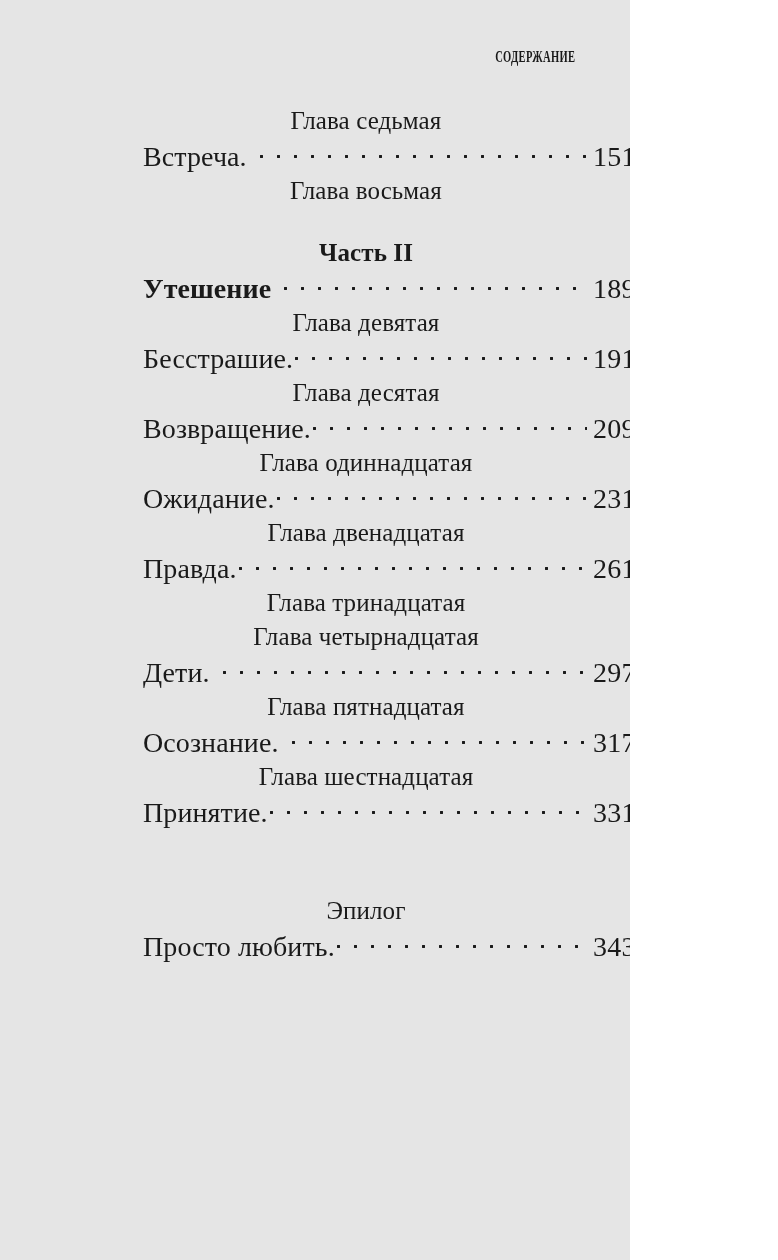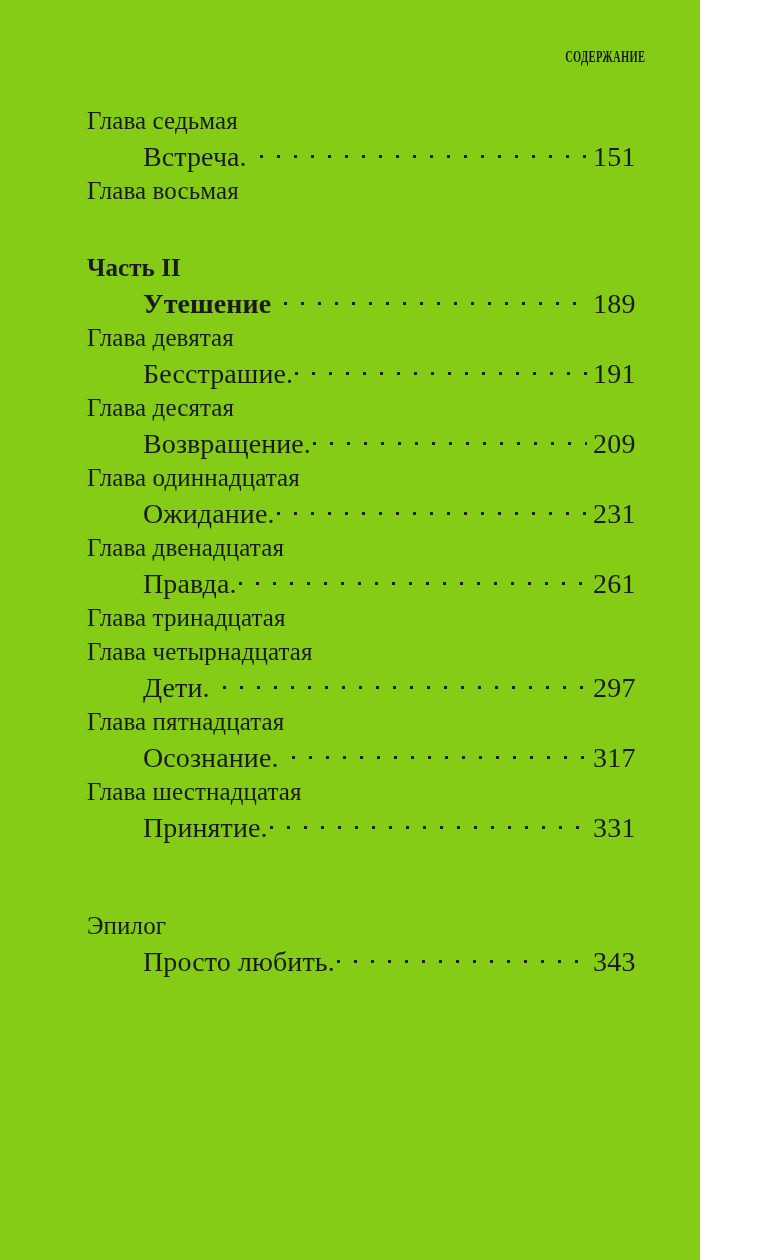--- a/index.html
+++ b/index.html
@@ -4,23 +4,23 @@
 <title>Содержание</title>
 <style>
   html, body {
     margin: 0;
     padding: 0;
     background: #ffffff;
   }
 
   .page {
     position: relative;
-    width: 700px;
+    width: 630px;
     height: 1260px;
-    background: #84cc16;
+    background: #e5e5e5;
     overflow: hidden;
     font-family: "Liberation Serif", "DejaVu Serif", serif;
     color: #1a1a1a;
     box-sizing: border-box;
   }
 
   
   .running-head {
     position: absolute;
     top: 48px;
@@ -42,33 +42,34 @@
     top: 104px;
     left: 87px;
     width: 558px;
   }
 
   .toc-block {
     margin: 0;
   }
 
   .toc-block.gap-before {
-    margin-top: 43px;
+    margin-top: 28px;
   }
 
   .toc-block.gap-before-large {
     margin-top: 64px;
   }
 
   
   .label-line {
     font-size: 25px;
     line-height: 34px;
     white-space: nowrap;
     letter-spacing: 0.1px;
+    text-align: center;
   }
 
   .label-line.bold {
     font-weight: 700;
   }
 
   
   .entry-line {
     display: flex;
     align-items: baseline;

